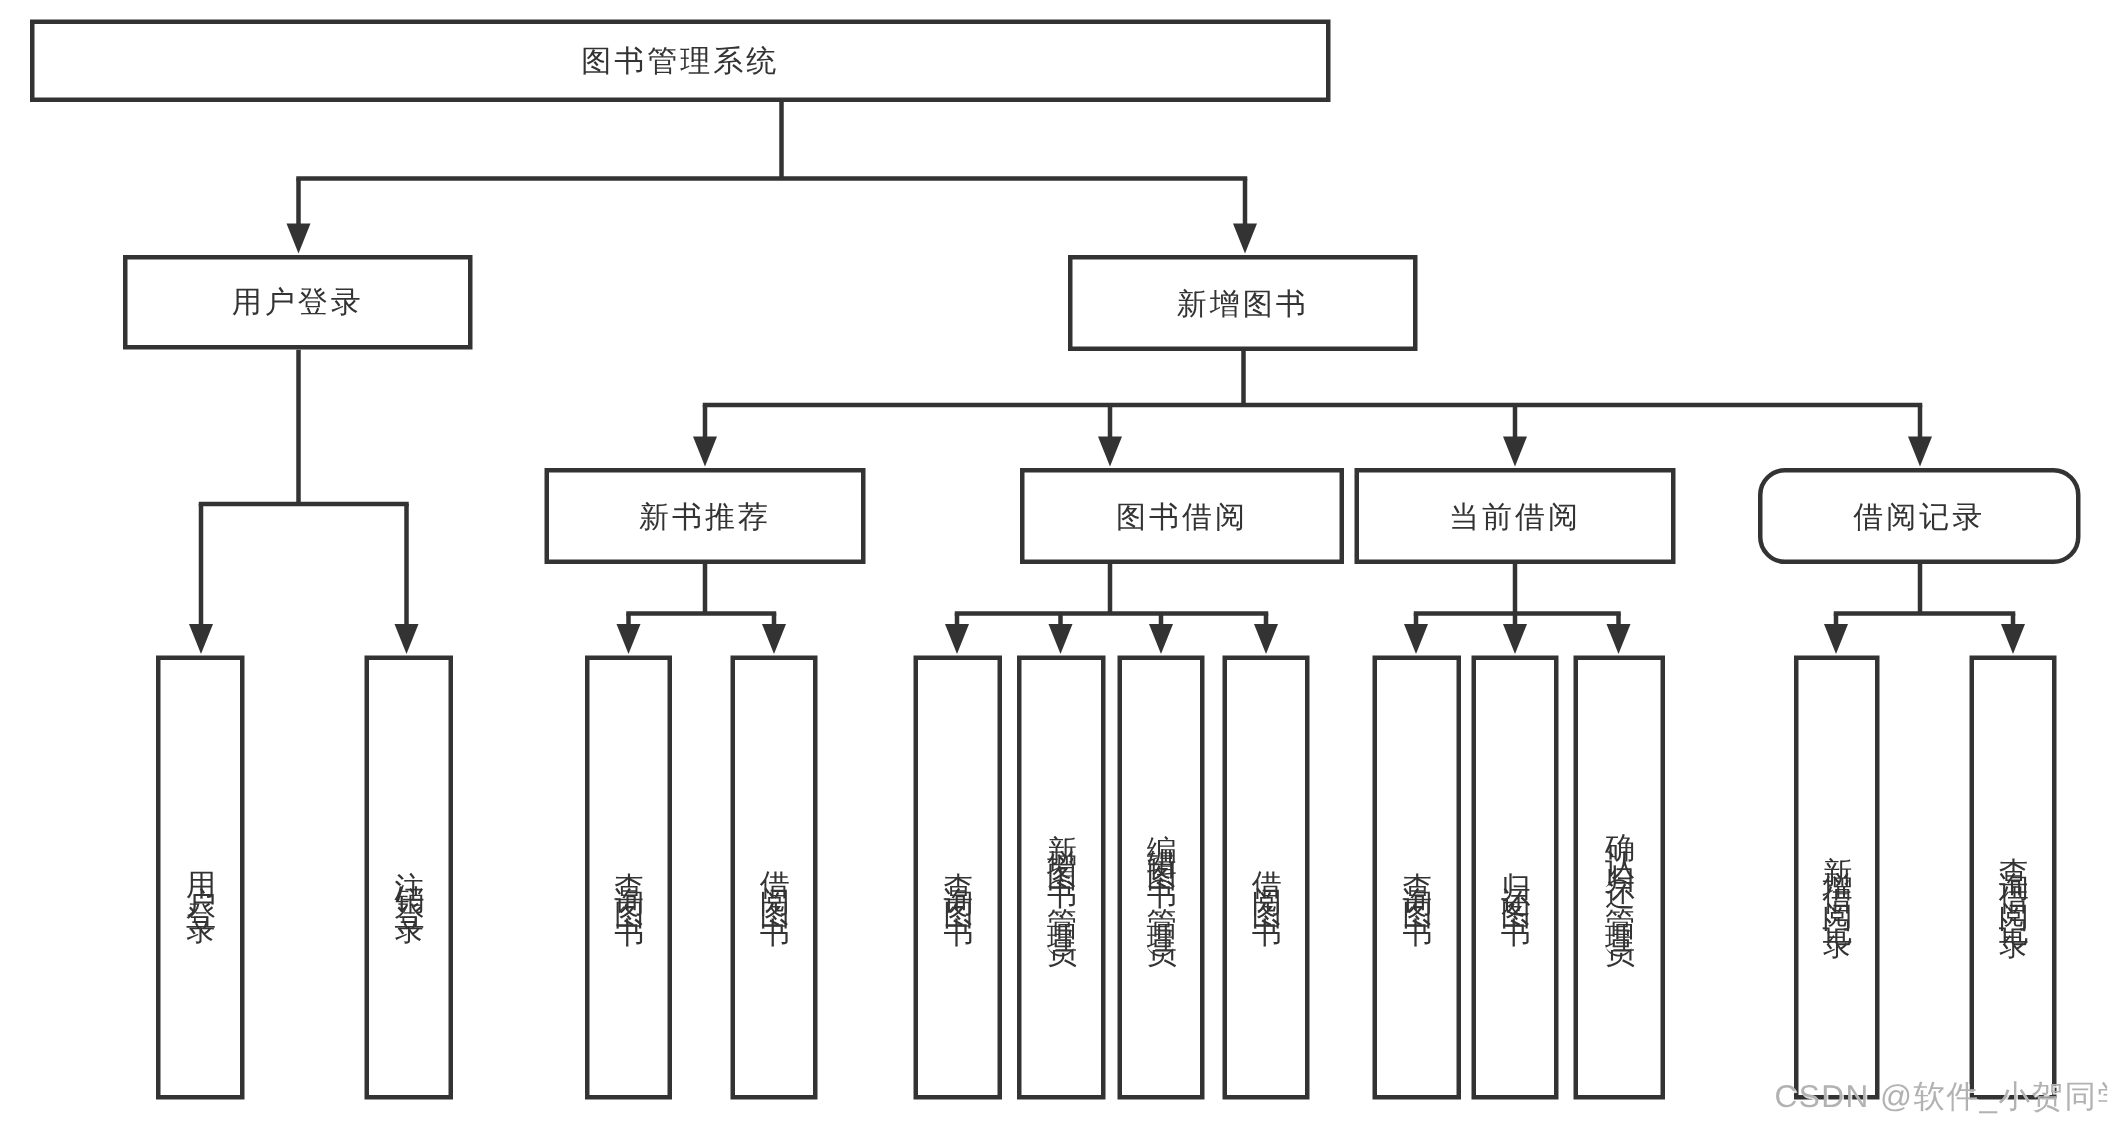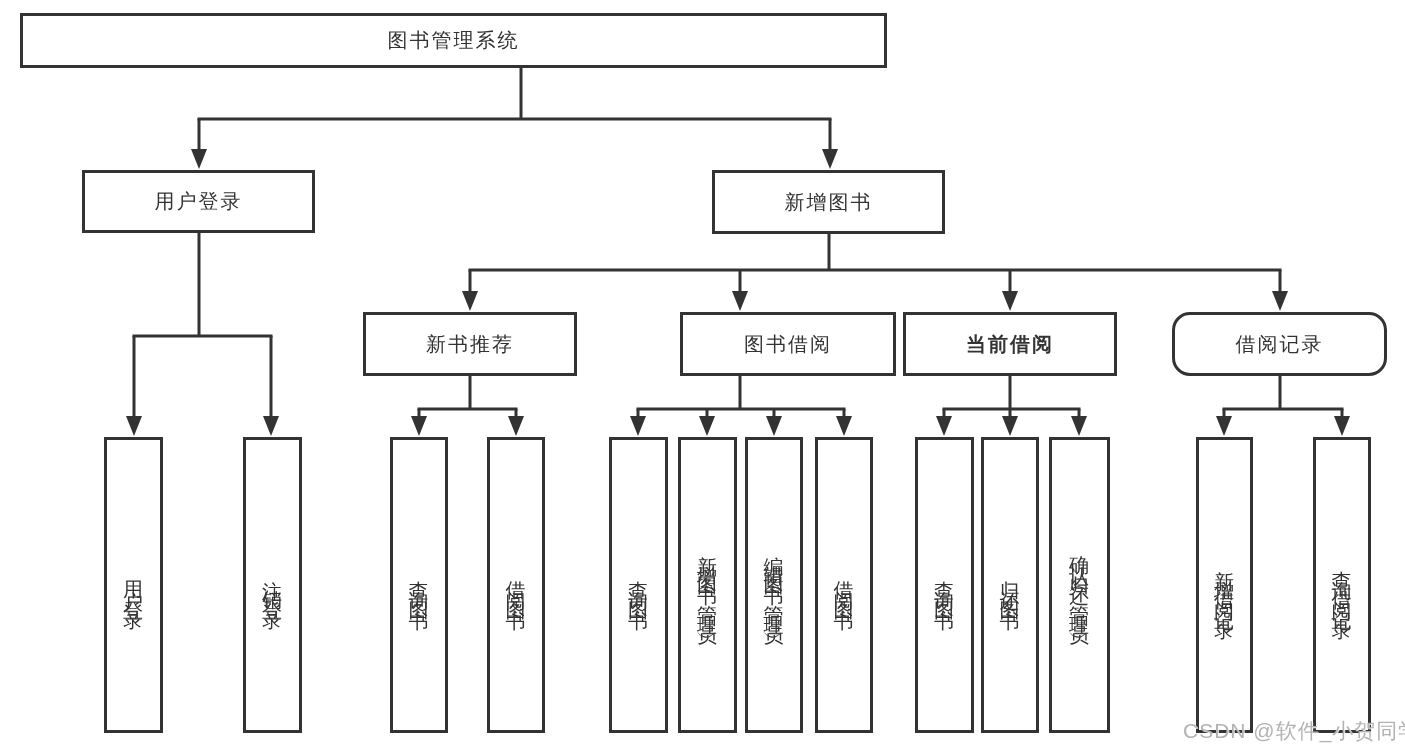--- a/index.html
+++ b/index.html
@@ -27,21 +27,21 @@
     writing-mode:vertical-rl;
     letter-spacing:10px;
     line-height:1;
   }
   
   .b-root{left:20px;top:13px;width:867px;height:55px;}
   .b-l2a{left:82px;top:170px;width:233px;height:63px;}
   .b-l2b{left:712px;top:170px;width:233px;height:64px;}
   .b-g0{left:363px;top:312px;width:214px;height:64px;}
   .b-g1{left:632px;top:312px;width:216px;height:64px;margin-left:48px;}
-  .b-g2{left:903px;top:312px;width:214px;height:64px;font-weight:bold;}
+  .b-g2{left:903px;top:312px;width:214px;height:64px;}
   .b-g3{left:1172px;top:312px;width:215px;height:64px;border-radius:18px;}
   
   .b-la {left:104px;top:437px;width:59px;height:296px;}
   .b-lb {left:243px;top:437px;width:59px;height:296px;}
   .b-c00{left:390px;top:437px;width:58px;height:296px;}
   .b-c01{left:487px;top:437px;width:58px;height:296px;}
   .b-c10{left:609px;top:437px;width:59px;height:296px;}
   .b-c11{left:678px;top:437px;width:59px;height:296px;}
   .b-c12{left:745px;top:437px;width:58px;height:296px;}
   .b-c13{left:815px;top:437px;width:58px;height:296px;}

